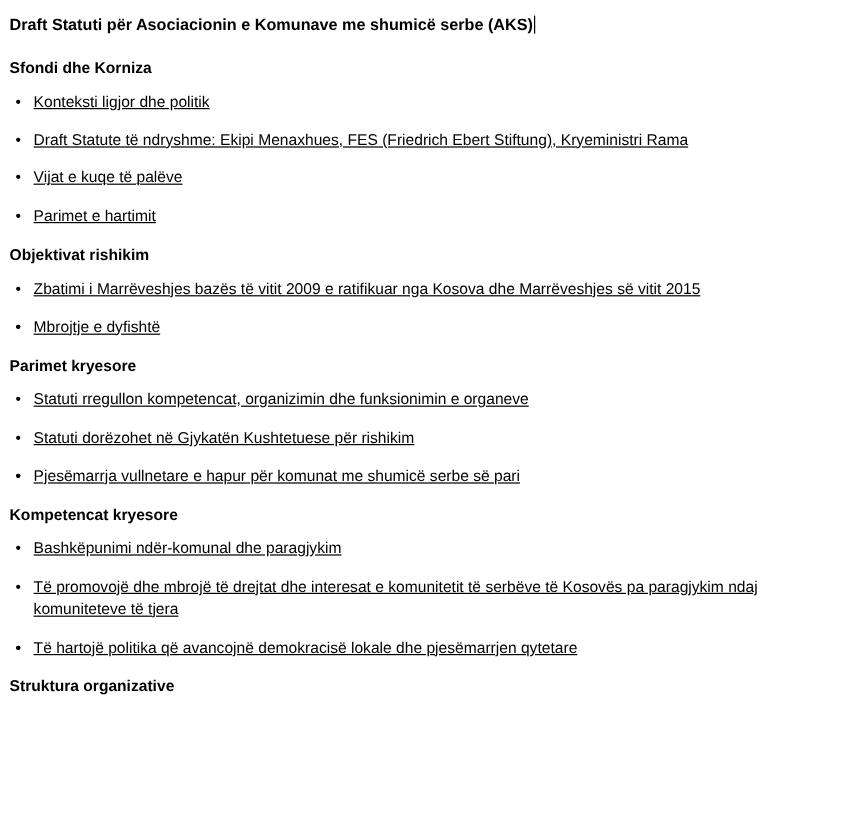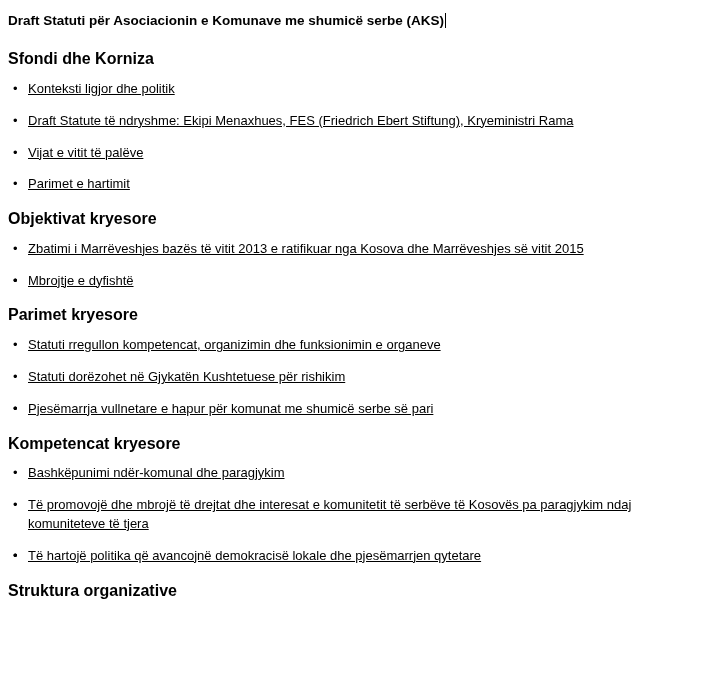--- a/index.html
+++ b/index.html
@@ -31,21 +31,21 @@
   }
   .caret {
     display: inline-block;
     width: 1px;
     height: 15px;
     background: #000;
     vertical-align: -3px;
     margin-left: 1px;
   }
   .section-heading {
-    font-size: 16px;
+    font-size: 13px;
     font-weight: bold;
     line-height: 1.35;
     margin: 14px 0 10px 0;
   }
   .bullet-item {
     font-size: 13px;
     line-height: 1.45;
     margin: 0 0 13px 0;
     padding-left: 20px;
     position: relative;
@@ -68,26 +68,26 @@
 <body>
 
 <div class="page">
 
   <div class="doc-title"><span>Draft Statuti për Asociacionin e Komunave me shumicë serbe (AKS)</span><span class="caret"></span></div>
 
   
   <div class="section-heading first-section">Sfondi dhe Korniza</div>
   <div class="bullet-item"><span class="dot">•</span><span class="txt">Konteksti ligjor dhe politik</span></div>
   <div class="bullet-item"><span class="dot">•</span><span class="txt">Draft Statute të ndryshme: Ekipi Menaxhues, FES (Friedrich Ebert Stiftung), Kryeministri Rama</span></div>
-  <div class="bullet-item"><span class="dot">•</span><span class="txt">Vijat e vitit të palëve</span></div>
+  <div class="bullet-item"><span class="dot">•</span><span class="txt">Vijat e kuqe të palëve</span></div>
   <div class="bullet-item"><span class="dot">•</span><span class="txt">Parimet e hartimit</span></div>
 
   
-  <div class="section-heading">Objektivat kryesore</div>
-  <div class="bullet-item"><span class="dot">•</span><span class="txt">Zbatimi i Marrëveshjes bazës të vitit 2013 e ratifikuar nga Kosova dhe Marrëveshjes së vitit 2015</span></div>
+  <div class="section-heading">Objektivat rishikim</div>
+  <div class="bullet-item"><span class="dot">•</span><span class="txt">Zbatimi i Marrëveshjes bazës të vitit 2009 e ratifikuar nga Kosova dhe Marrëveshjes së vitit 2015</span></div>
   <div class="bullet-item"><span class="dot">•</span></div>
   <div class="bullet-item"><span class="dot">•</span><span class="txt">Mbrojtje e dyfishtë</span></div>
 
   
   <div class="section-heading">Parimet kryesore</div>
   <div class="bullet-item"><span class="dot">•</span><span class="txt">Statuti rregullon kompetencat, organizimin dhe funksionimin e organeve</span></div>
   <div class="bullet-item"><span class="dot">•</span><span class="txt">Statuti dorëzohet në Gjykatën Kushtetuese për rishikim</span></div>
   <div class="bullet-item"><span class="dot">•</span></div>
   <div class="bullet-item"><span class="dot">•</span><span class="txt">Pjesëmarrja vullnetare e hapur për komunat me shumicë serbe së pari</span></div>
 

